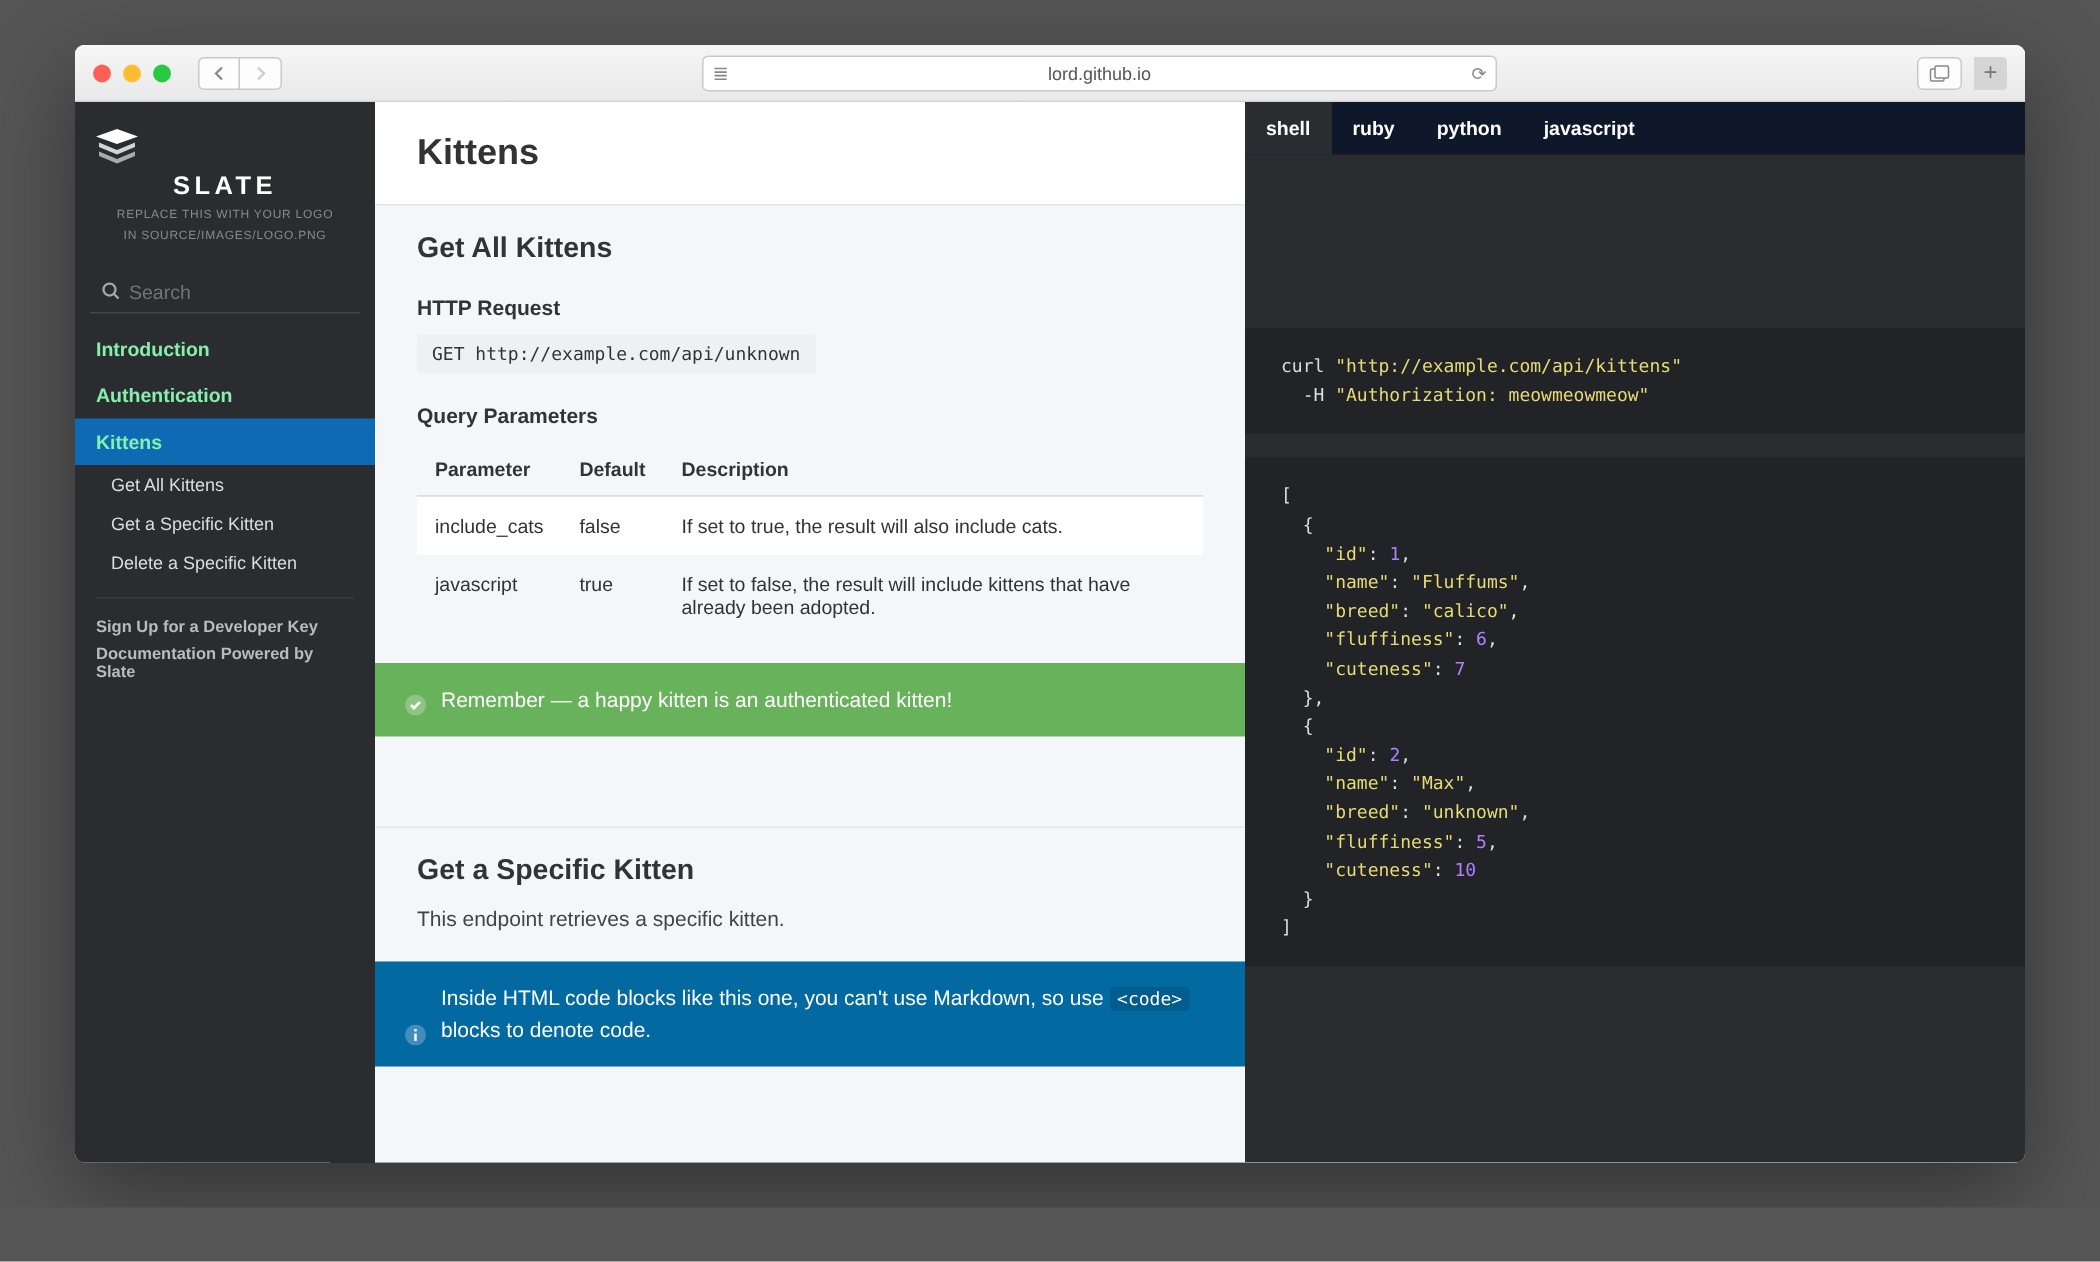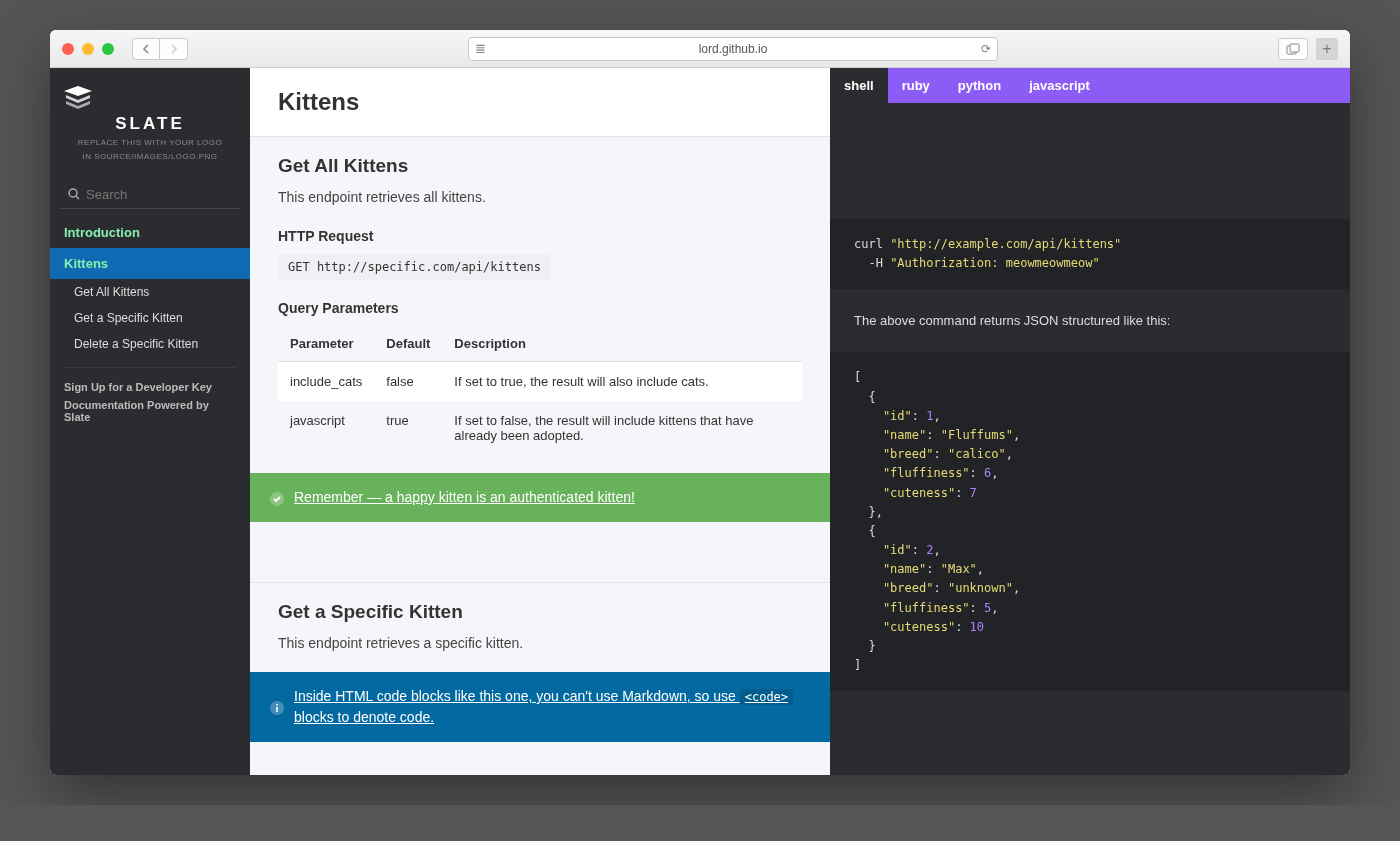--- a/index.html
+++ b/index.html
@@ -96,35 +96,35 @@
   background: #eef0f3; font-family: Consolas, Monaco, monospace; font-size: 12px;
   padding: 6px 10px; border-radius: 3px; display: inline-block;
 }
 .param-table { width: 100%; border-collapse: collapse; font-size: 13px; }
 .param-table th { text-align: left; padding: 10px 12px; border-bottom: 1px solid #ddd; }
 .param-table td { padding: 12px; vertical-align: top; }
 .param-table tr.odd td { background: #fff; }
 .hr { height: 1px; background: #e2e5e9; margin: 0; }
 
 .callout {
-  padding: 14px 20px; display: flex; align-items: center; gap: 10px;
-  font-size: 14px; line-height: 1.5; text-decoration: underline;
+  padding: 14px 20px; display: flex; align-items: flex-end; gap: 10px;
+  font-size: 14px; line-height: 1.5;
 }
 .callout.success { background: #68b25b; color: #fff; }
 .callout.warning { background: #0369a1; color: #fff; }
 .callout code { background: rgba(0,0,0,0.12); padding: 1px 5px; border-radius: 3px; font-size: 12px; font-family: monospace; }
 .callout-icon { font-size: 13px; margin-top: 2px; }
 
 .section-gap { height: 60px; }
 
 
 .codecol {
   width: 520px; background: #2b2c30; color: #ddd; font-size: 13px; overflow-y: auto;
 }
-.lang-tabs { display: flex; background: #8b5cf6; }
+.lang-tabs { display: flex; background: #0f172a; }
 .lang-tab { padding: 10px 14px; color: #fff; font-weight: 600; font-size: 13px; cursor: pointer; }
 .lang-tab.active { background: #2b2c30; }
 .code-block {
   font-family: Consolas, Monaco, monospace; font-size: 12px; line-height: 1.6;
   padding: 16px 24px; white-space: pre; background: #222327; margin: 16px 0;
 }
 .code-note { padding: 8px 24px; color: #ddd; }
 .code-spacer { height: 100px; }
 
 
@@ -197,42 +197,42 @@
         <span>
           <svg width="12" height="12" viewBox="0 0 12 12">
               <circle cx="5" cy="5" r="4" stroke="#aaa" fill="none" stroke-width="1.5"></circle>
               <line x1="8" y1="8" x2="11" y2="11" stroke="#aaa" stroke-width="1.5"></line>
             </svg>
         </span>
         <input placeholder="Search" style="">
       </div>
 
       <div class="nav-item">Introduction</div>
+      <div class="nav-item">Authentication</div>
       <div class="nav-item active">Kittens</div>
       <div class="nav-sub">Get All Kittens</div>
       <div class="nav-sub">Get a Specific Kitten</div>
       <div class="nav-sub">Delete a Specific Kitten</div>
 
       <div class="nav-divider"></div>
       <div class="footer-link">Sign Up for a Developer Key</div>
       <div class="footer-link">Documentation Powered by Slate</div>
     </div>
 
     <div class="doc">
       <div class="doc-header">
         <h1>Kittens</h1>
       </div>
       <div class="hr"></div>
 
       <div class="doc-section">
         <h2>Get All Kittens</h2>
-        <p>This endpoint retrieves all kittens.</p>
 
         <h3>HTTP Request</h3>
-        <span class="code-inline">GET http://specific.com/api/kittens</span>
+        <span class="code-inline">GET http://example.com/api/unknown</span>
 
         <h3>Query Parameters</h3>
         <table class="param-table">
           <thead>
             <tr>
               <th>Parameter</th>
               <th>Default</th>
               <th>Description</th>
             </tr>
           </thead>
@@ -289,21 +289,20 @@
         <div class="lang-tab">ruby</div>
         <div class="lang-tab">python</div>
         <div class="lang-tab">javascript</div>
       </div>
 
       <div class="code-spacer"></div>
 
       <div class="code-block"><span class="cmd">curl </span><span class="str">"http://example.com/api/kittens"</span>
 <span class="flag">  -H </span><span class="str">"Authorization: meowmeowmeow"</span></div>
 
-      <div class="code-note">The above command returns JSON structured like this:</div>
 
       <div class="code-block"><span class="punc">[</span>
 <span class="punc">  {</span>
 <span class="key">    "id"</span><span class="punc">: </span><span class="num">1</span><span class="punc">,</span>
 <span class="key">    "name"</span><span class="punc">: </span><span class="str">"Fluffums"</span><span class="punc">,</span>
 <span class="key">    "breed"</span><span class="punc">: </span><span class="str">"calico"</span><span class="punc">,</span>
 <span class="key">    "fluffiness"</span><span class="punc">: </span><span class="num">6</span><span class="punc">,</span>
 <span class="key">    "cuteness"</span><span class="punc">: </span><span class="num">7</span>
 <span class="punc">  },</span>
 <span class="punc">  {</span>

